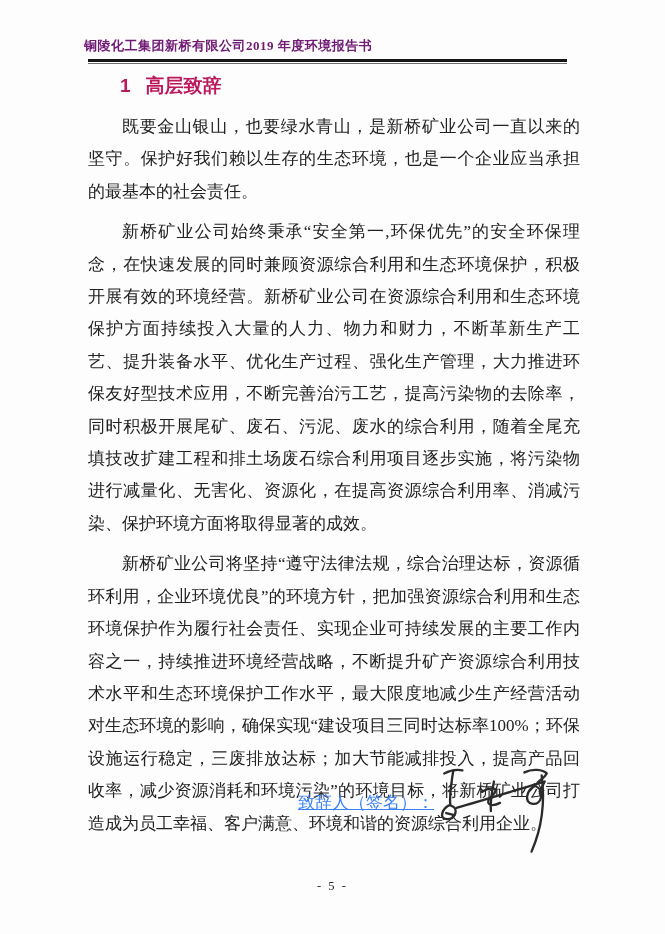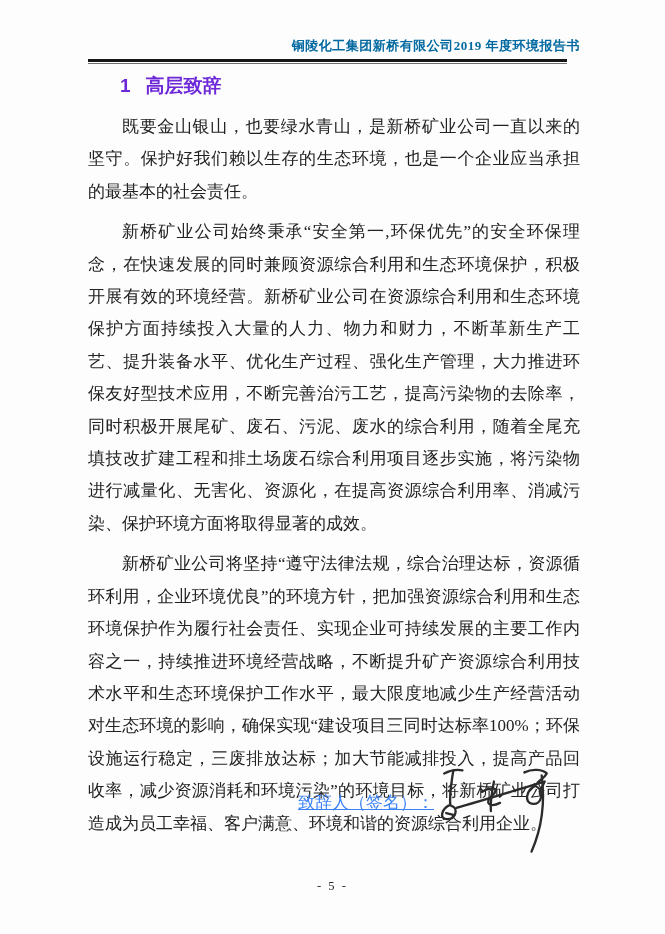--- a/index.html
+++ b/index.html
@@ -14,44 +14,44 @@
     background: #fdfdfd;
     overflow: hidden;
     color: #1e1e1e;
     font-family: "Liberation Serif", "DejaVu Serif", serif;
   }
   .header-title {
     position: absolute;
     top: 37px;
     left: 84px;
     width: 496px;
-    text-align: right;
+    text-align: left;
     font-size: 13px;
     font-weight: 700;
     letter-spacing: 0.5px;
-    color: #0369a1;
+    color: #701a75;
     white-space: nowrap;
   }
   .header-rule {
     position: absolute;
     top: 59px;
     left: 88px;
     width: 479px;
     height: 1px;
     border-top: 3px solid #161616;
     border-bottom: 1px solid #6e6e6e;
   }
   .section-heading {
     position: absolute;
     top: 73px;
     left: 120px;
     font-family: "Liberation Sans", "DejaVu Sans", sans-serif;
     font-size: 19px;
     font-weight: 700;
-    color: #6d28d9;
+    color: #be185d;
     white-space: nowrap;
   }
   .section-heading .sec-num {
     display: inline-block;
     margin-right: 15px;
   }
   .body-text {
     position: absolute;
     top: 111px;
     left: 84px;

